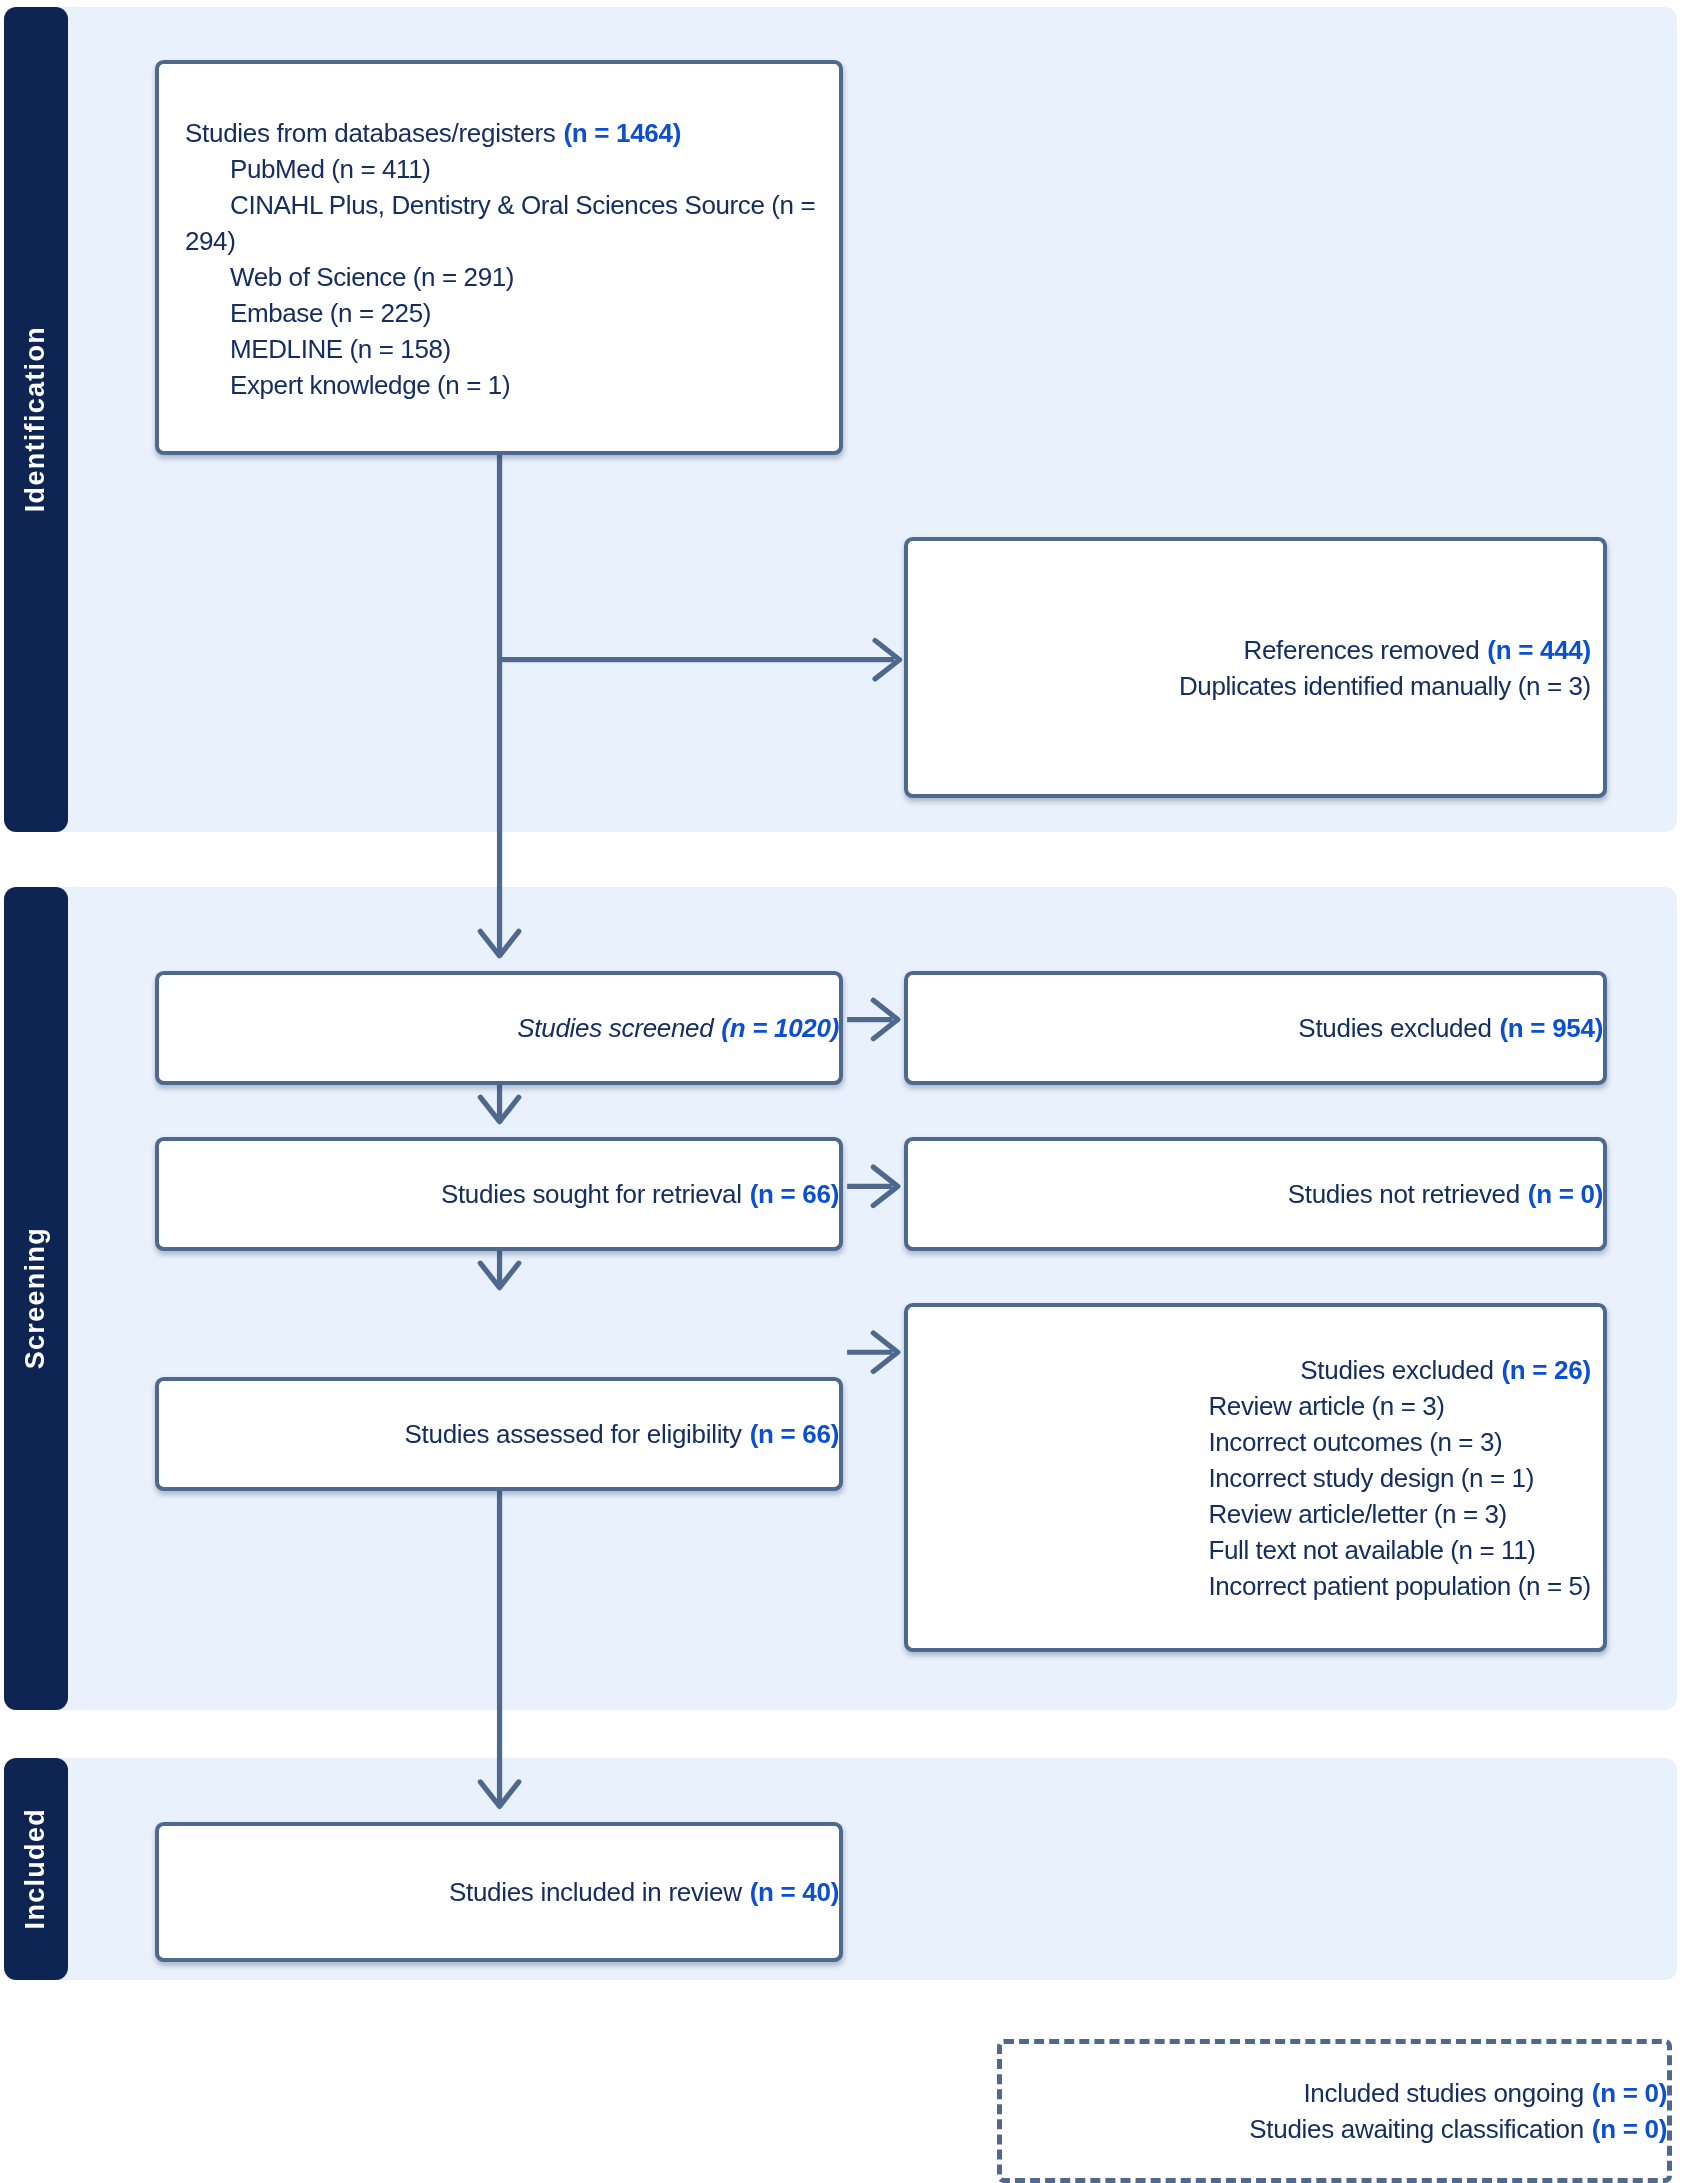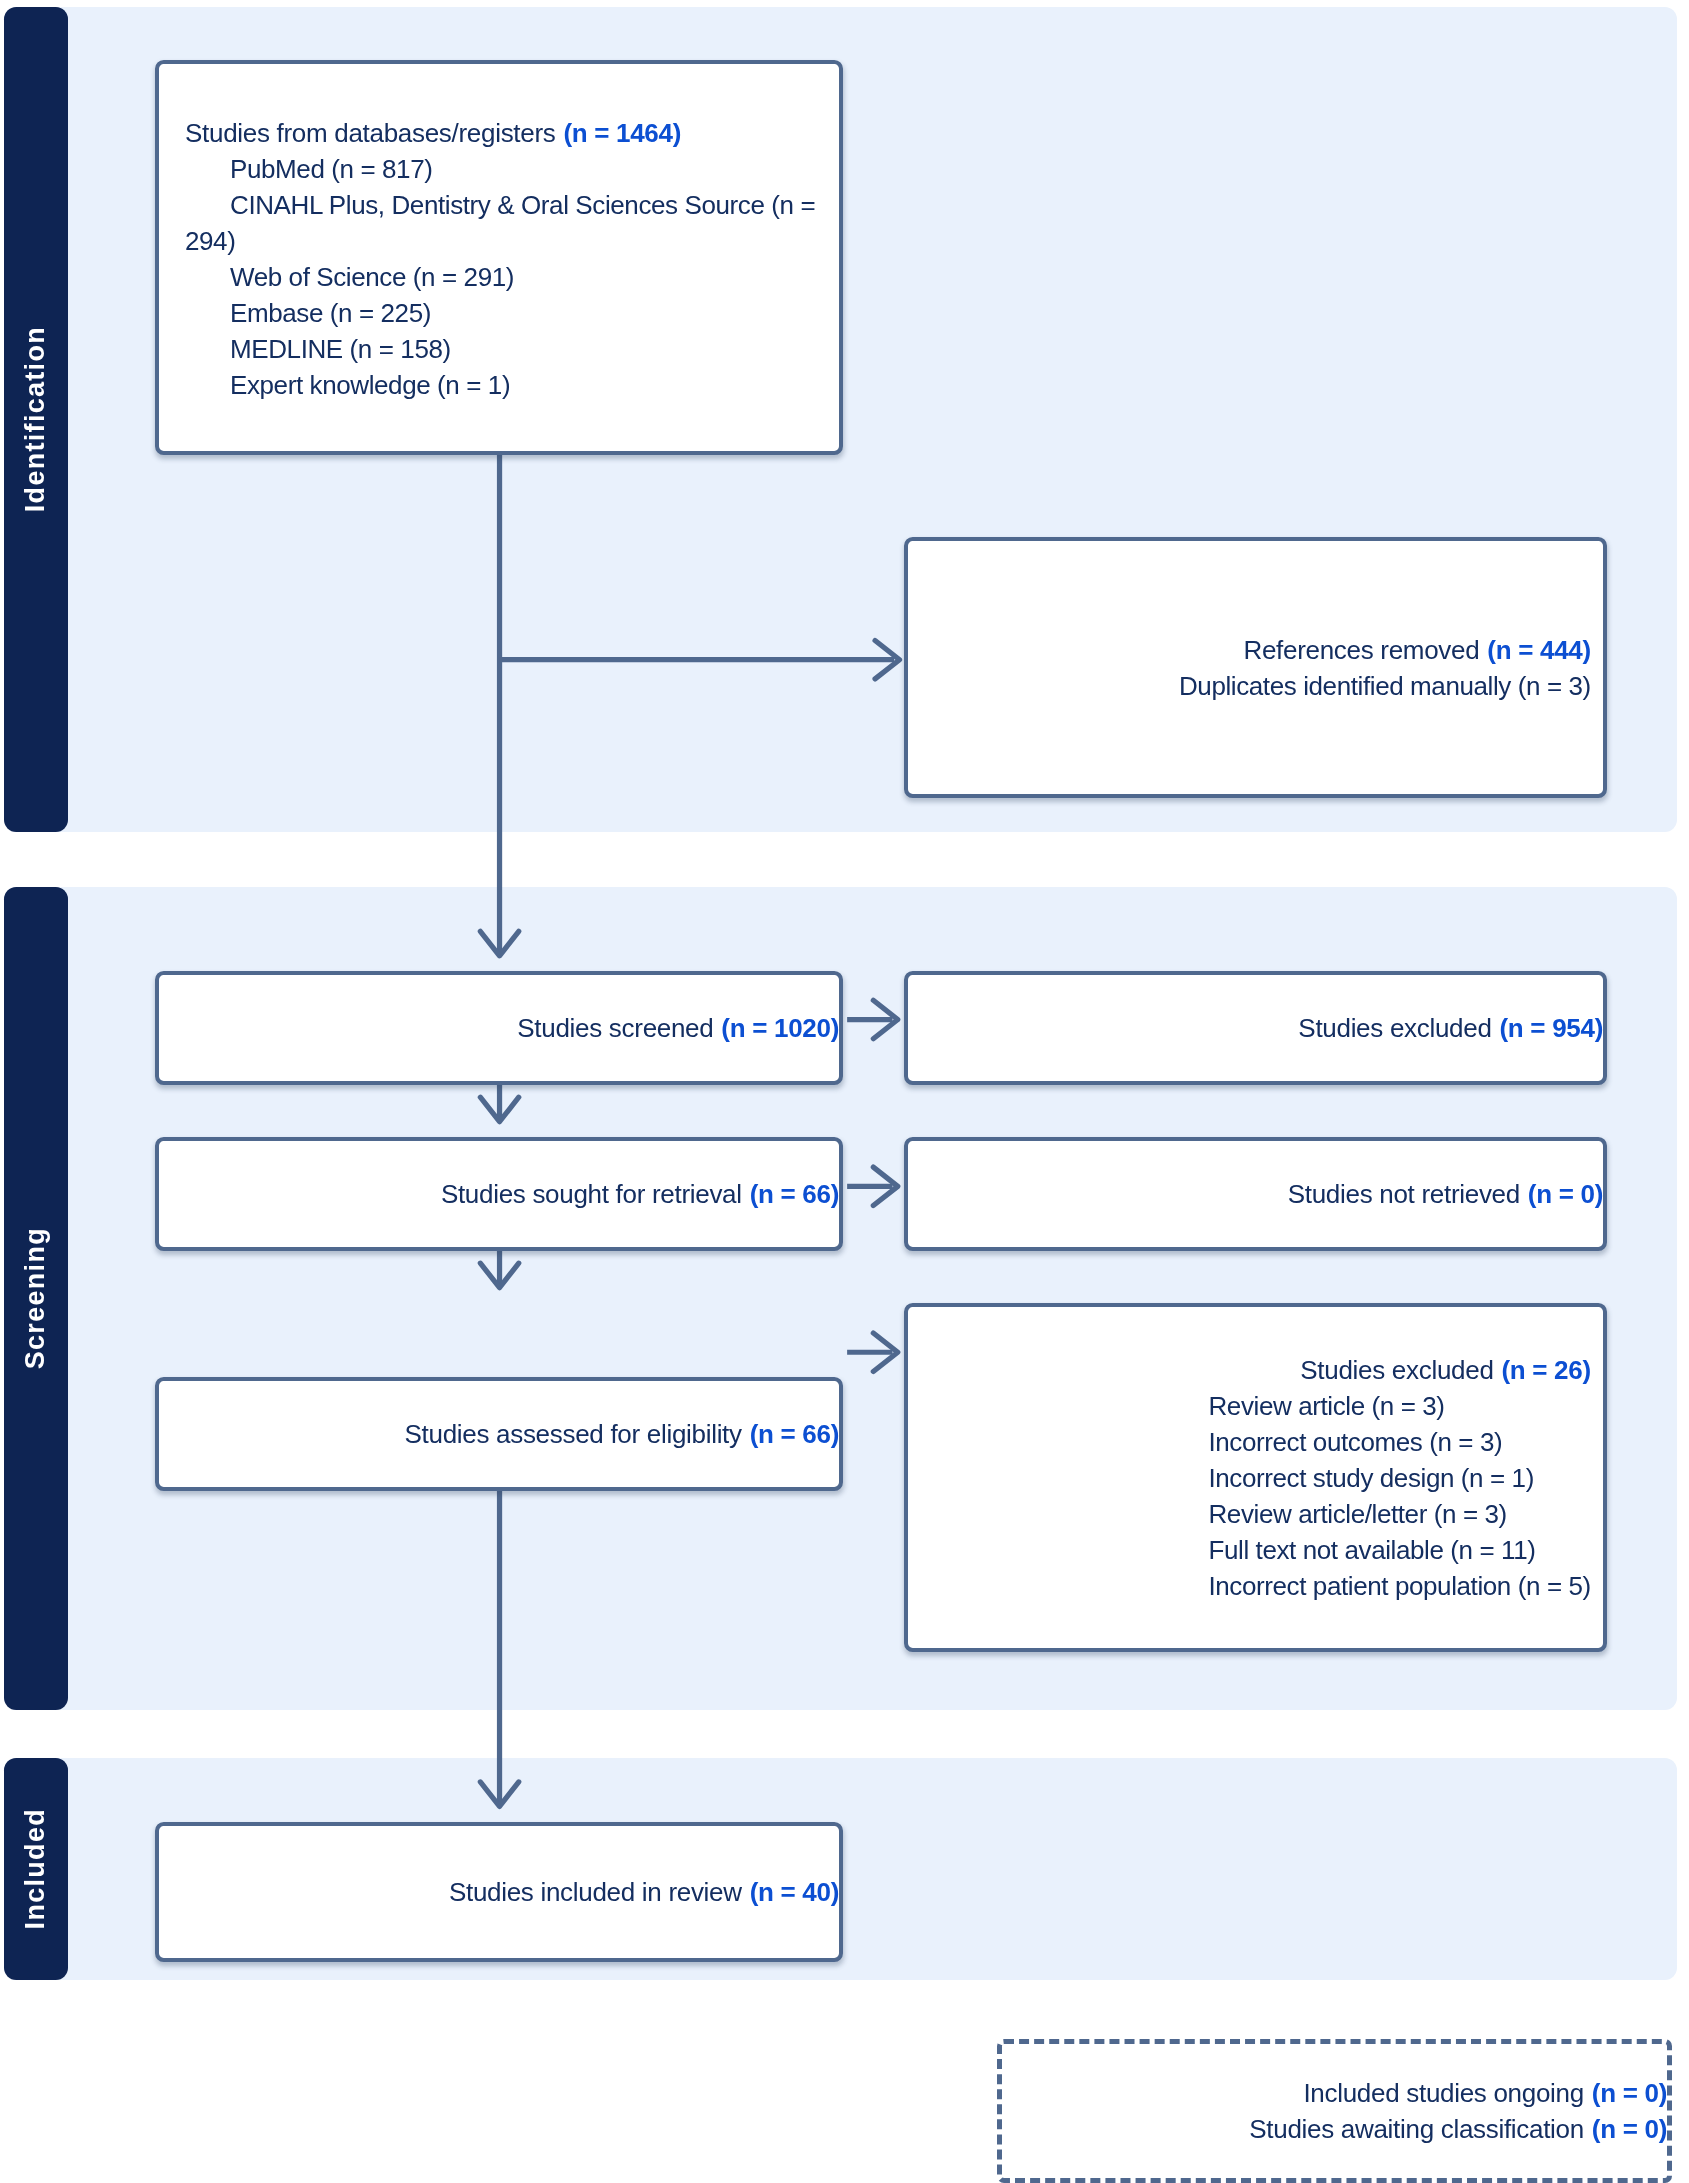--- a/index.html
+++ b/index.html
@@ -41,21 +41,21 @@
   
   .box{
     position:absolute;background:var(--box-bg);
     border:4.4px solid var(--line);border-radius:8.7px;
     box-shadow:0.9px 3.5px 5.2px rgba(45,65,95,0.30);
     box-sizing:border-box;z-index:4;margin-top:8px;
   }
   .box.vcenter{display:flex;flex-direction:column;justify-content:center;align-items:flex-end;}
   #box-databases{left:155px;top:52px;width:688px;height:395px;padding:51px 10.5px 0 26px;}
   #box-references{left:904px;top:529px;width:703px;height:261px;padding-left:29px;padding-right:12.2px;}
-  #box-screened{left:155px;top:963px;width:688px;height:114px;padding-left:26px;}
+  #box-screened{left:155px;top:963px;width:688px;height:114px;padding-left:26px;font-style:italic;}
   #box-excluded-screening{left:904px;top:963px;width:703px;height:114px;padding-left:29px;}
   #box-sought{left:155px;top:1129px;width:688px;height:114px;padding-left:26px;}
   #box-not-retrieved{left:904px;top:1129px;width:703px;height:114px;padding-left:29px;}
   #box-assessed{left:155px;top:1369px;width:688px;height:114px;padding-left:26px;}
   #box-excluded-eligibility{left:904px;top:1295px;width:703px;height:349px;padding-left:29px;padding-right:12.2px;}
   #box-included-review{left:155px;top:1814px;width:688px;height:140px;padding-left:26px;}
   #box-awaiting{
     left:997px;top:2031px;width:675px;height:144px;padding-left:31px;
     background:transparent;border:5.2px dashed var(--line);border-radius:7px;box-shadow:none;
   }
@@ -114,21 +114,21 @@
       <line x1="572" y1="1615" x2="572" y2="2066"></line>
       <polyline points="550,2040 572,2068 594,2040"></polyline>
     </g>
   </svg>
 
   <div class="box" id="box-databases">
     <div class="line">
       <span class="title">Studies from databases/registers</span><span class="count">(n = 1464)</span>
     </div>
     <div class="items">
-        <div>PubMed (n = 817)</div>
+        <div>PubMed (n = 411)</div>
         <div>CINAHL Plus, Dentistry &amp; Oral Sciences Source (n = 294)</div>
         <div>Web of Science (n = 291)</div>
         <div>Embase (n = 225)</div>
         <div>MEDLINE (n = 158)</div>
         <div>Expert knowledge (n = 1)</div>
       </div>
   </div>
 
   <div class="box vcenter" id="box-references">
     <div class="line">

